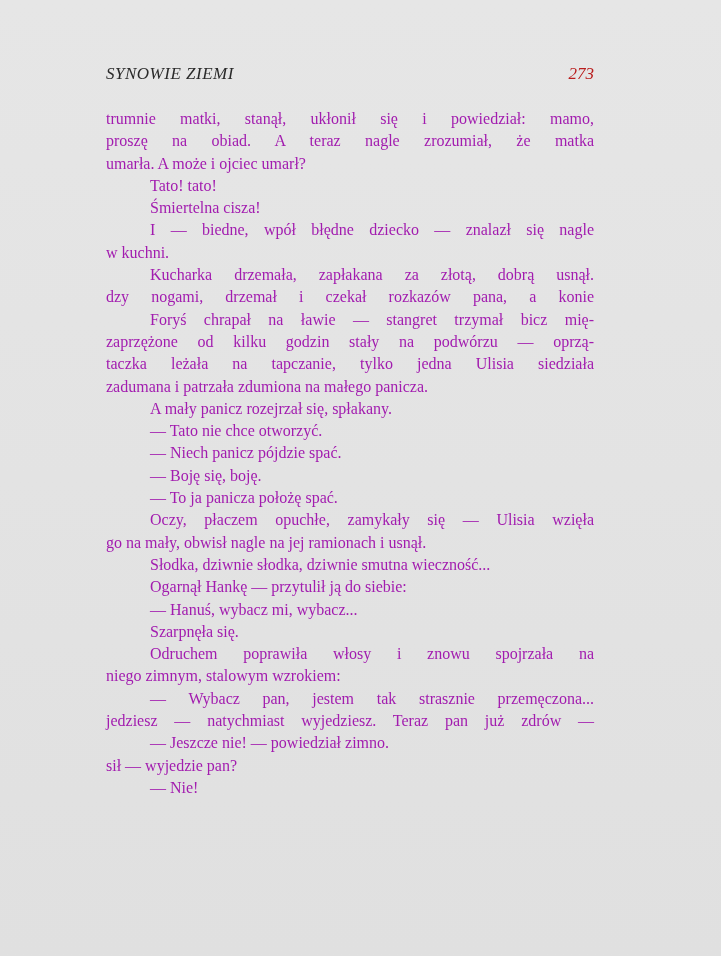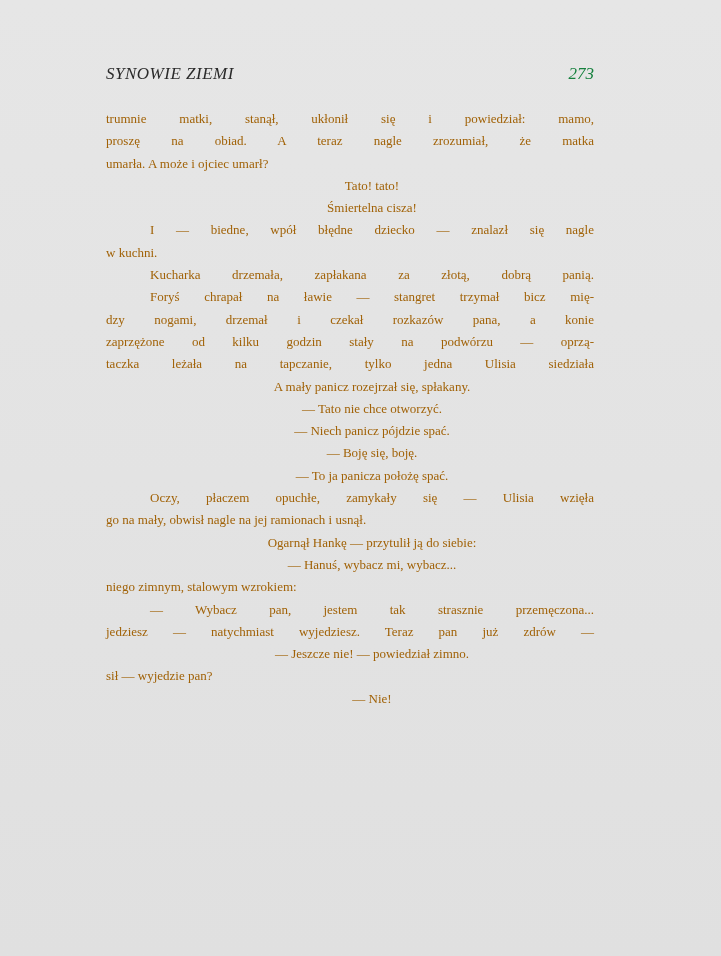--- a/index.html
+++ b/index.html
@@ -31,71 +31,74 @@
     }
     .running-title {
       font-style: italic;
       font-size: 17px;
       letter-spacing: 0.5px;
       color: #2a2a2a;
     }
     .page-number {
       font-style: italic;
       font-size: 17px;
-      color: #15803d;
+      color: #b91c1c;
     }
     .body-text {
-      font-size: 13px;
+      font-size: 16px;
       line-height: 22.3px;
-      color: #a16207;
+      color: #a21caf;
     }
     .line {
       white-space: nowrap;
       display: block;
     }
     .line.justify {
       text-align: justify;
       text-align-last: justify;
       white-space: normal;
     }
     .line.indent {
       padding-left: 44px;
-      text-align: center;
     }
   </style>
 </head>
 <body>
 
 <div class="page">
   <div class="header">
     <span class="running-title">SYNOWIE ZIEMI</span>
     <span class="page-number">273</span>
   </div>
   <div class="body-text" id="body-text">
       <span class="line justify">trumnie matki, stanął, ukłonił się i powiedział: mamo,</span>
       <span class="line justify">proszę na obiad. A teraz nagle zrozumiał, że matka</span>
       <span class="line">umarła. A może i ojciec umarł?</span>
       <span class="line indent">Tato! tato!</span>
       <span class="line indent">Śmiertelna cisza!</span>
       <span class="line indent justify">I — biedne, wpół błędne dziecko — znalazł się nagle</span>
       <span class="line">w kuchni.</span>
-      <span class="line indent justify">Kucharka drzemała, zapłakana za złotą, dobrą panią.</span>
+      <span class="line indent justify">Kucharka drzemała, zapłakana za złotą, dobrą usnął.</span>
+      <span class="line justify">dzy nogami, drzemał i czekał rozkazów pana, a konie</span>
       <span class="line indent justify">Foryś chrapał na ławie — stangret trzymał bicz mię-</span>
-      <span class="line justify">dzy nogami, drzemał i czekał rozkazów pana, a konie</span>
       <span class="line justify">zaprzężone od kilku godzin stały na podwórzu — oprzą-</span>
       <span class="line justify">taczka leżała na tapczanie, tylko jedna Ulisia siedziała</span>
+      <span class="line">zadumana i patrzała zdumiona na małego panicza.</span>
       <span class="line indent">A mały panicz rozejrzał się, spłakany.</span>
       <span class="line indent">— Tato nie chce otworzyć.</span>
       <span class="line indent">— Niech panicz pójdzie spać.</span>
       <span class="line indent">— Boję się, boję.</span>
       <span class="line indent">— To ja panicza położę spać.</span>
       <span class="line indent justify">Oczy, płaczem opuchłe, zamykały się — Ulisia wzięła</span>
       <span class="line">go na mały, obwisł nagle na jej ramionach i usnął.</span>
+      <span class="line indent">Słodka, dziwnie słodka, dziwnie smutna wieczność...</span>
       <span class="line indent">Ogarnął Hankę — przytulił ją do siebie:</span>
       <span class="line indent">— Hanuś, wybacz mi, wybacz...</span>
+      <span class="line indent">Szarpnęła się.</span>
+      <span class="line indent justify">Odruchem poprawiła włosy i znowu spojrzała na</span>
       <span class="line">niego zimnym, stalowym wzrokiem:</span>
       <span class="line indent justify">— Wybacz pan, jestem tak strasznie przemęczona...</span>
       <span class="line justify">jedziesz — natychmiast wyjedziesz. Teraz pan już zdrów —</span>
       <span class="line indent">— Jeszcze nie! — powiedział zimno.</span>
       <span class="line">sił — wyjedzie pan?</span>
       <span class="line indent">— Nie!</span>
     </div>
 </div>
 
 </body></html>

